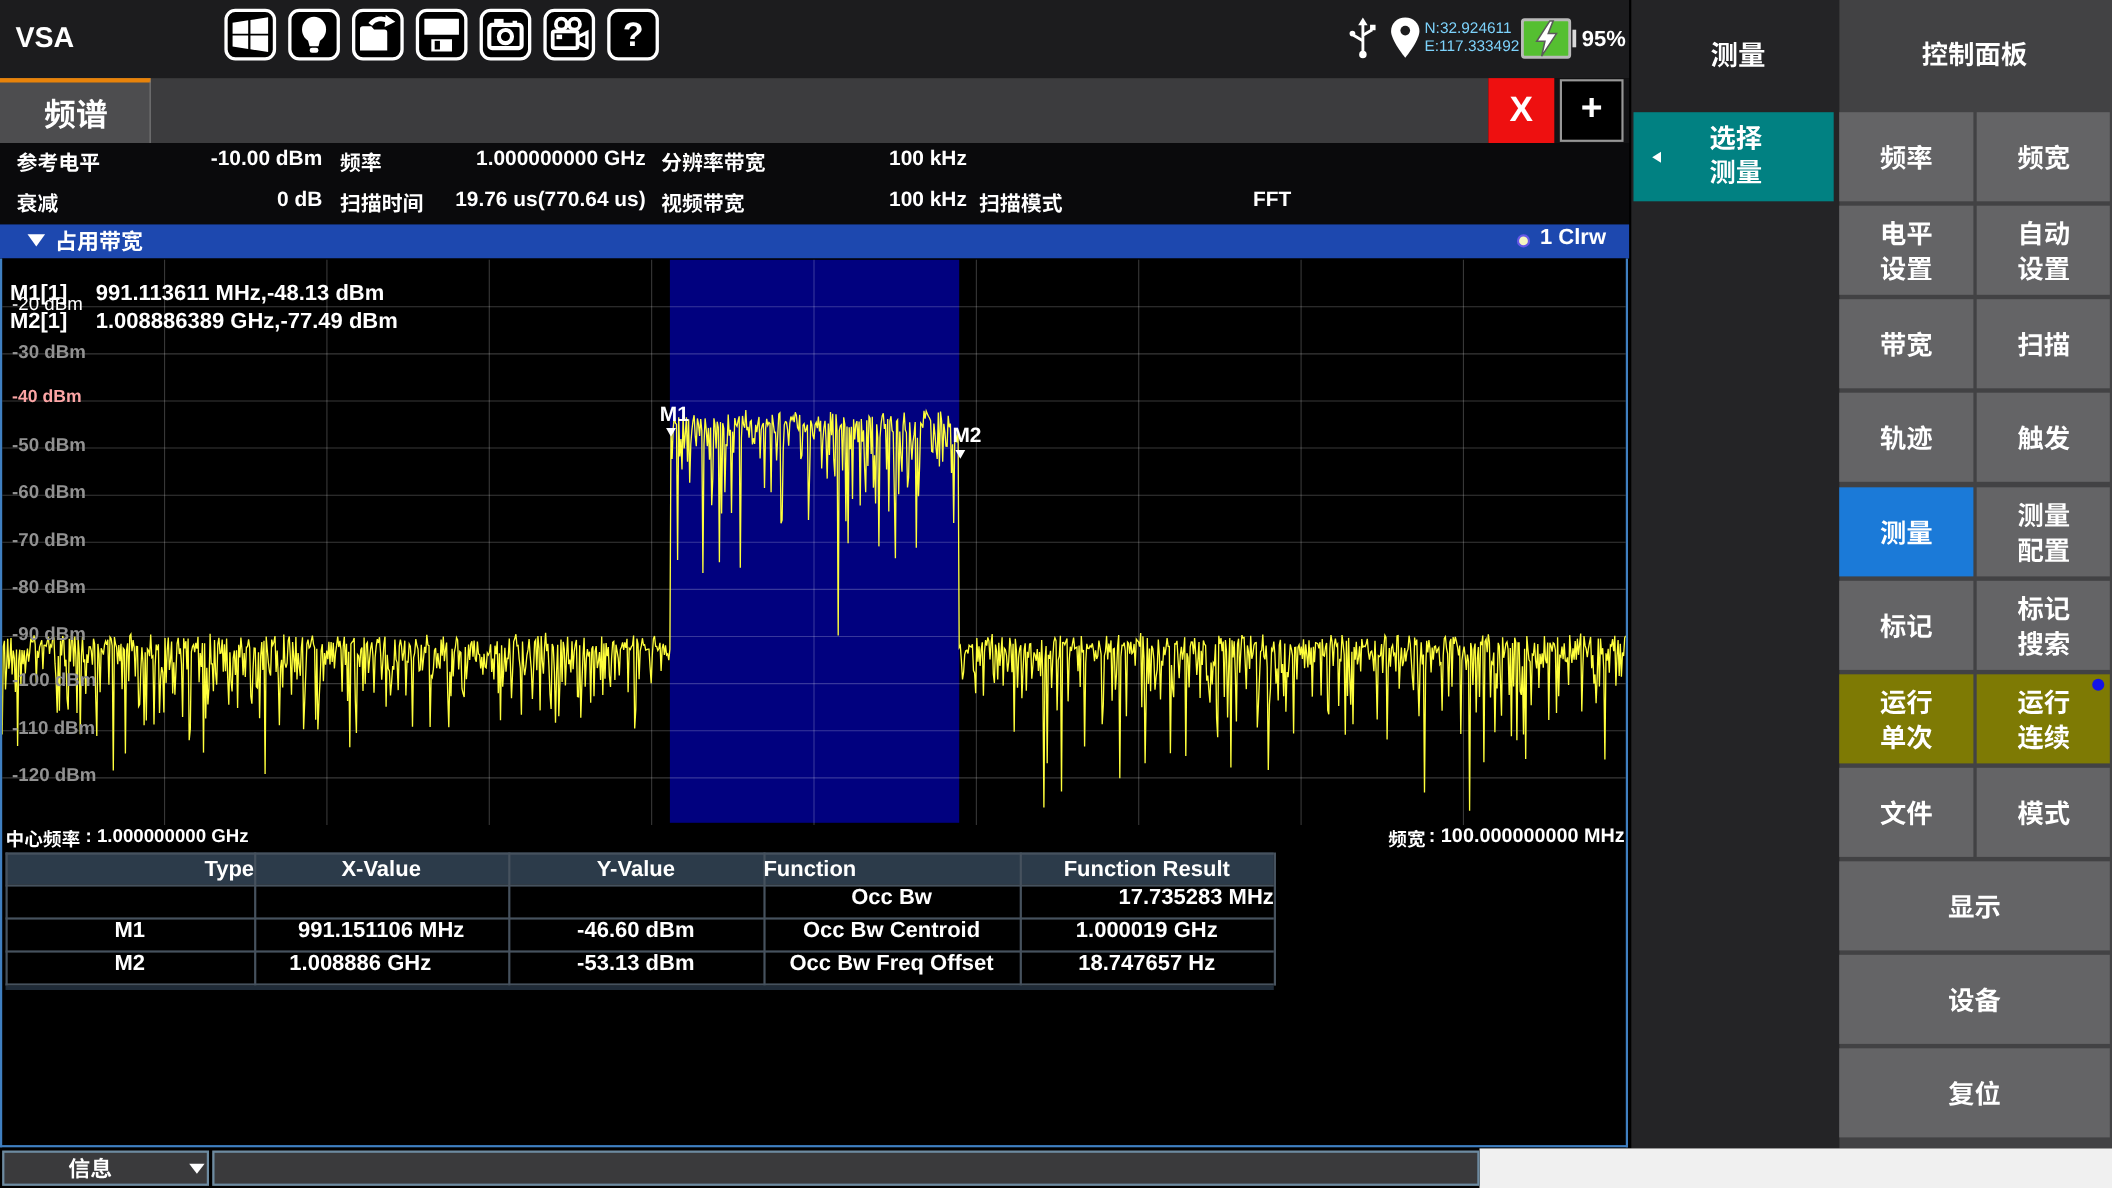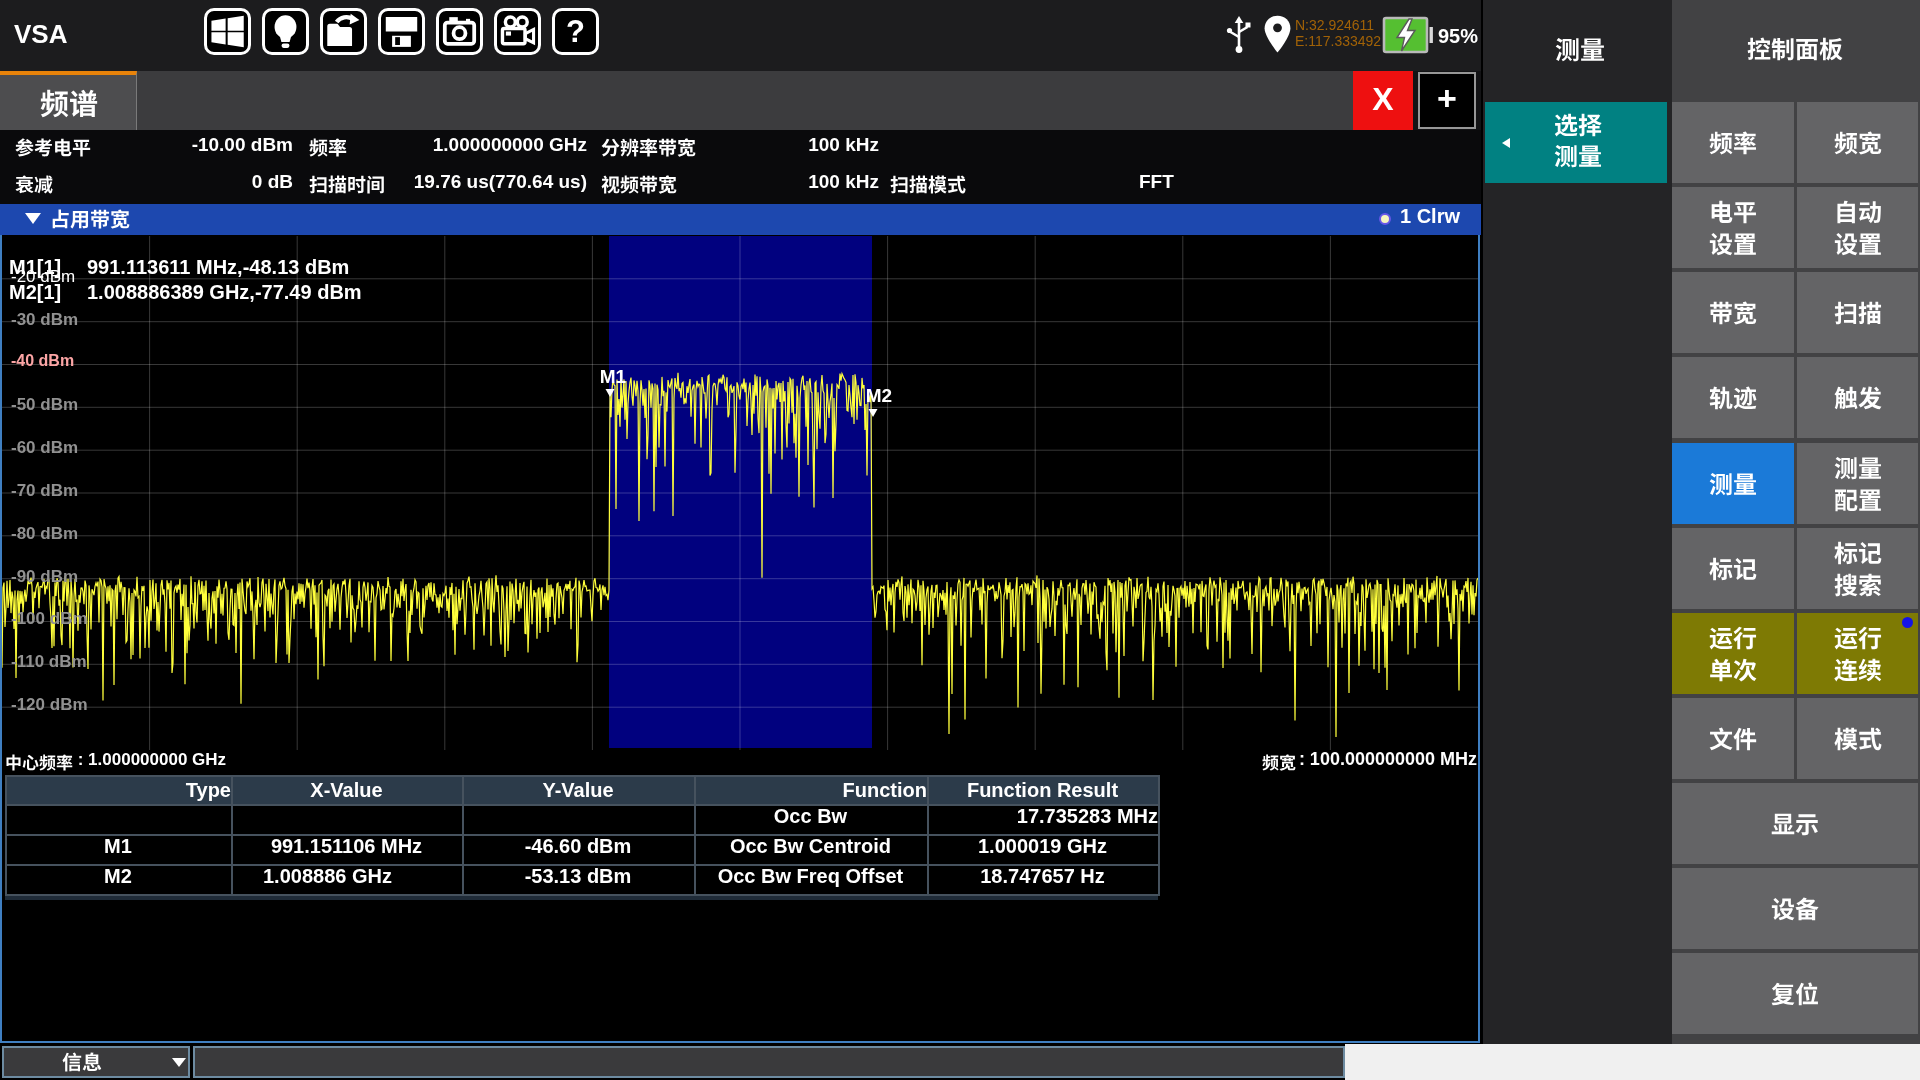--- a/index.html
+++ b/index.html
@@ -62,21 +62,21 @@
       <path d="M15,1 L10.7,8 H19.3 Z"></path>
       <circle cx="15" cy="34.5" r="3.4"></circle>
 <circle cx="5.5" cy="15.5" r="2.6"></circle>
       <rect x="21.5" y="7.5" width="5" height="5"></rect>
     </g>
   </svg>
 <svg class="a" style="left:1263px;top:15px" width="29" height="39" viewBox="0 0 29 39">
 <path fill="#fff" d="M14.5,0.8 C7,0.8 1.6,6.3 1.6,13.2 C1.6,22 14.5,37.5 14.5,37.5 C14.5,37.5 27.4,22 27.4,13.2 C27.4,6.3 22,0.8 14.5,0.8 Z"></path>
 <circle cx="14.5" cy="12.8" r="4.4" fill="#1c1c1e"></circle>
   </svg>
-<div class="a" style="left:1295px;top:17px;color:#a16207;font-size:14px;line-height:16px">N:32.924611<br>E:117.333492</div>
+<div class="a" style="left:1295px;top:17px;color:#7dd3fc;font-size:14px;line-height:16px">N:32.924611<br>E:117.333492</div>
 <svg class="a" style="left:1382px;top:16px" width="52" height="38" viewBox="0 0 52 38">
 <rect x="2" y="2" width="43" height="34" rx="2" fill="#55bf31" stroke="#b9b9b9" stroke-width="2.6"></rect>
 <rect x="47.5" y="11" width="3.4" height="16" fill="#d9d9d9"></rect>
 <path d="M27,3 L15,21.5 H22.5 L19.5,35 L33,14.5 H25.5 L30,3 Z" fill="#fff" stroke="#5a5a5a" stroke-width="1.4"></path>
   </svg>
 <div class="a b" style="left:1438px;top:25px;font-size:20px">95%</div>
 <div class="a" style="left:0;top:71px;width:1353px;height:59px;background:#3c3c3e"></div>
 <div class="a" style="left:1353px;top:71px;width:128px;height:59px;background:#131315"></div>
 <div class="a" style="left:0;top:71px;width:137px;height:59px;background:#4d4d4f;border-top:4px solid #e8830a;border-right:1px solid #7a7a7a"></div>
 <svg style="position:absolute;left:40.0px;top:88.5px" width="58" height="29" viewBox="0 0 2000 1000">
@@ -231,21 +231,21 @@
 <div class="a" style="left:5px;top:775px;width:2px;height:121px;background:#46525e"></div>
 <div class="a" style="left:231px;top:775px;width:2px;height:121px;background:#46525e"></div>
 <div class="a" style="left:462px;top:775px;width:2px;height:121px;background:#46525e"></div>
 <div class="a" style="left:694px;top:775px;width:2px;height:121px;background:#46525e"></div>
 <div class="a" style="left:927px;top:775px;width:2px;height:121px;background:#46525e"></div>
 <div class="a" style="left:1158px;top:775px;width:2px;height:121px;background:#46525e"></div>
 <div class="a" style="left:5px;top:896px;width:1153px;height:4px;background:#1f2b38"></div>
 <div class="a b" style="left:5px;top:779px;width:226px;text-align:right;font-size:20px">Type</div>
 <div class="a b" style="left:231px;top:779px;width:231px;text-align:center;font-size:20px">X-Value</div>
 <div class="a b" style="left:462px;top:779px;width:232px;text-align:center;font-size:20px">Y-Value</div>
-<div class="a b" style="left:694px;top:779px;width:233px;text-align:right;font-size:20px">Function</div>
+<div class="a b" style="left:694px;top:779px;width:233px;text-align:left;font-size:20px">Function</div>
 <div class="a b" style="left:927px;top:779px;width:231px;text-align:center;font-size:20px">Function Result</div>
 <div class="a b" style="left:694px;top:805px;width:233px;text-align:center;font-size:20px">Occ Bw</div>
 <div class="a b" style="left:927px;top:805px;width:231px;text-align:right;font-size:20px">17.735283 MHz</div>
 <div class="a b" style="left:5px;top:835px;width:226px;text-align:center;font-size:20px">M1</div>
 <div class="a b" style="left:231px;top:835px;width:231px;text-align:center;font-size:20px">991.151106 MHz</div>
 <div class="a b" style="left:462px;top:835px;width:232px;text-align:center;font-size:20px">-46.60 dBm</div>
 <div class="a b" style="left:694px;top:835px;width:233px;text-align:center;font-size:20px">Occ Bw Centroid</div>
 <div class="a b" style="left:927px;top:835px;width:231px;text-align:center;font-size:20px">1.000019 GHz</div>
 <div class="a b" style="left:5px;top:865px;width:226px;text-align:center;font-size:20px">M2</div>
 <div class="a b" style="left:231px;top:865px;width:193px;text-align:center;font-size:20px">1.008886 GHz</div>

